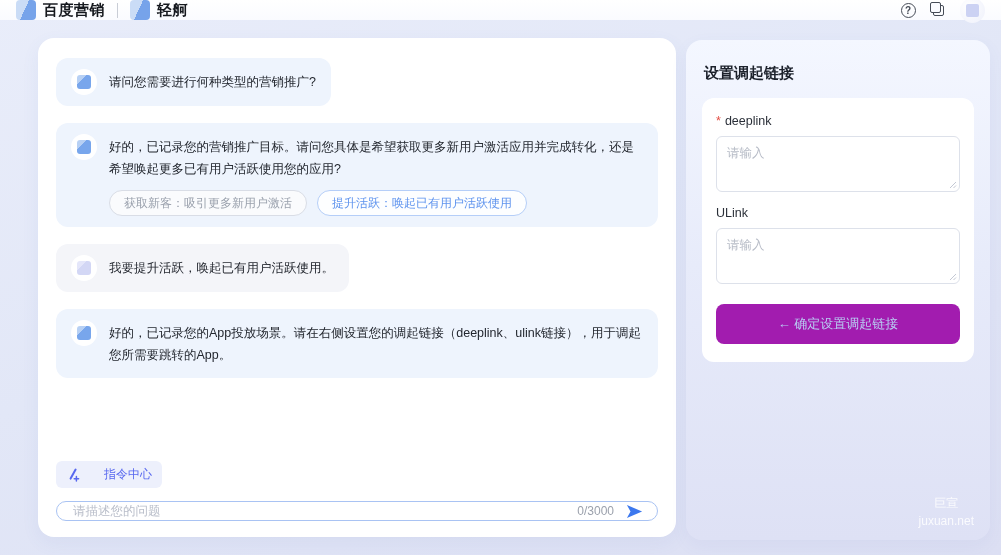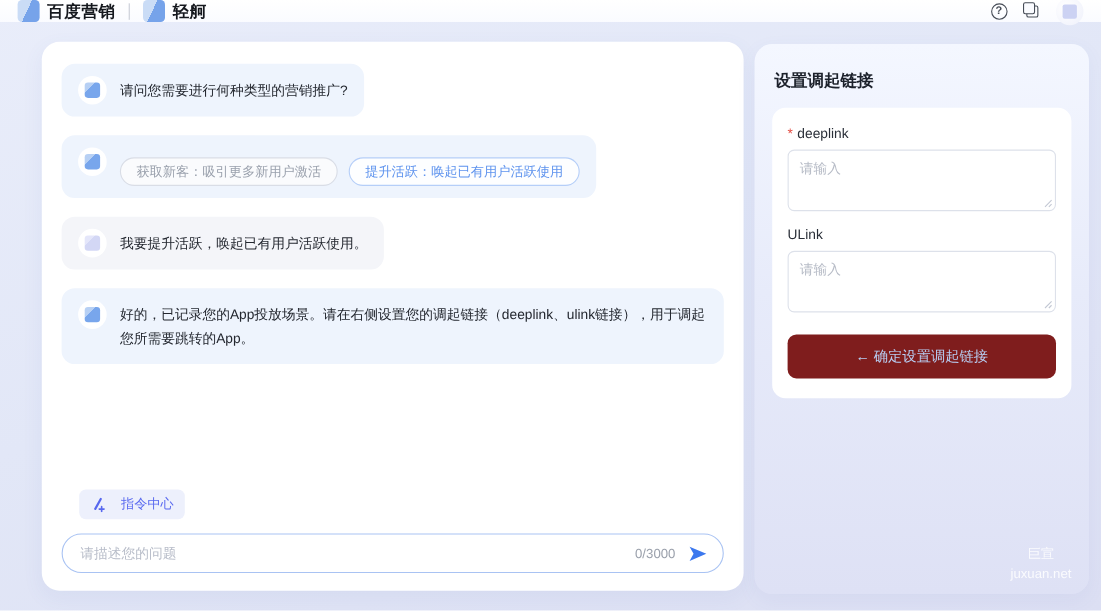--- a/index.html
+++ b/index.html
@@ -49,24 +49,24 @@
   .msg.assistant .msg-avatar::after { background:linear-gradient(135deg,#b7d0f4 35%,#78a6ec 35%); }
   .msg.user .msg-avatar::after { background:linear-gradient(135deg,#e4e6fa 35%,#d3d7f5 35%); }
   .msg-text { font-size:12.5px; line-height:1.75; color:#23272f; padding-top:3px; }
   .pill-row { display:flex; gap:10px; margin-top:9px; }
   .pill { font-size:12px; line-height:1; padding:6px 14px; border-radius:14px; cursor:pointer;
     font-family:inherit; }
   .pill.muted { color:#9aa1ad; border:1px solid #d9dde6; background:#fafbfd; }
   .pill.primary { color:#5e93ee; border:1px solid #b5cef8; background:#fdfeff; }
 
   .chat-bottom { margin-top:auto; }
-  .cmd-chip { display:inline-flex; align-items:center; gap:14px; background:#edf0fc;
-    color:#5868ef; font-size:12px; padding:5px 10px; border-radius:6px; cursor:pointer; margin-bottom:13px;margin-left:16px; }
+  .cmd-chip { display:inline-flex; align-items:center; gap:24px; background:#edf0fc;
+    color:#5868ef; font-size:12px; padding:5px 10px; border-radius:6px; cursor:pointer; margin-bottom:13px; }
   .input-row { display:flex; align-items:center; gap:10px; border:1px solid #a9c3f3;
-    border-radius:19px; height:36px; padding:0 13px 0 16px; background:#fff; }
+    border-radius:19px; height:20px; padding:0 13px 0 16px; background:#fff; }
   .chat-input { flex:1; border:none; outline:none; font-size:12.5px; color:#23272f;
     font-family:inherit; background:transparent; }
   .chat-input::placeholder { color:#b8bdc9; }
   .counter { font-size:12px; color:#9ba1ac; }
   .send-btn { width:20px; height:20px; display:flex; align-items:center; justify-content:center; cursor:pointer; }
 
   
   .settings-panel {
     position:absolute; left:686px; top:40px; width:304px; height:500px;
     border-radius:16px; padding:24px 16px;
@@ -76,21 +76,21 @@
   .settings-title { font-size:15px; font-weight:700; color:#1c212b; margin-left:2px; }
   .settings-card { background:#fff; border-radius:12px; padding:16px 14px 18px; margin-top:15px; }
   .field { margin-bottom:14px; }
   .field-label { font-size:12.5px; color:#2a2f38; margin-bottom:8px; display:flex; gap:4px; align-items:baseline; }
   .req { color:#e34d43; }
   .ta-wrap { position:relative; }
   .ta { width:100%; height:56px; border:1px solid #dde1ea; border-radius:6px; resize:none;
     padding:8px 10px; font-size:12.5px; font-family:inherit; color:#7f1d1d; outline:none; display:block; }
   .ta::placeholder { color:#b6bbc6; }
   .grip { position:absolute; right:3px; bottom:3px; pointer-events:none; }
-  .confirm-btn { width:100%; border:none; background:#7f1d1d; color:#b8cef3; font-size:13px;
+  .confirm-btn { width:100%; border:none; background:#a21caf; color:#b8cef3; font-size:13px;
     padding:11px 0; border-radius:8px; margin-top:6px; font-family:inherit; cursor:default; }
   .watermark { position:absolute; right:16px; bottom:10px; text-align:center;
     color:rgba(255,255,255,.85); font-size:12px; line-height:1.5; }
 </style>
 </head>
 <body>
 
 <div class="header">
   <div class="brand">
     <span class="logo-sq"></span>
@@ -117,20 +117,21 @@
       <span class="msg-avatar"></span>
       <div>
         <div class="msg-text">请问您需要进行何种类型的营销推广?</div>
       </div>
     </div>
 
 
     <div class="msg assistant">
       <span class="msg-avatar"></span>
       <div>
+        <div class="msg-text">好的，已记录您的营销推广目标。请问您具体是希望获取更多新用户激活应用并完成转化，还是希望唤起更多已有用户活跃使用您的应用?</div>
         <div class="pill-row">
           <button class="pill muted">获取新客：吸引更多新用户激活</button>
           <button class="pill primary">提升活跃：唤起已有用户活跃使用</button>
         </div>
       </div>
     </div>
 
     <div class="msg user">
       <span class="msg-avatar"></span>
       <div class="msg-text">我要提升活跃，唤起已有用户活跃使用。</div>

